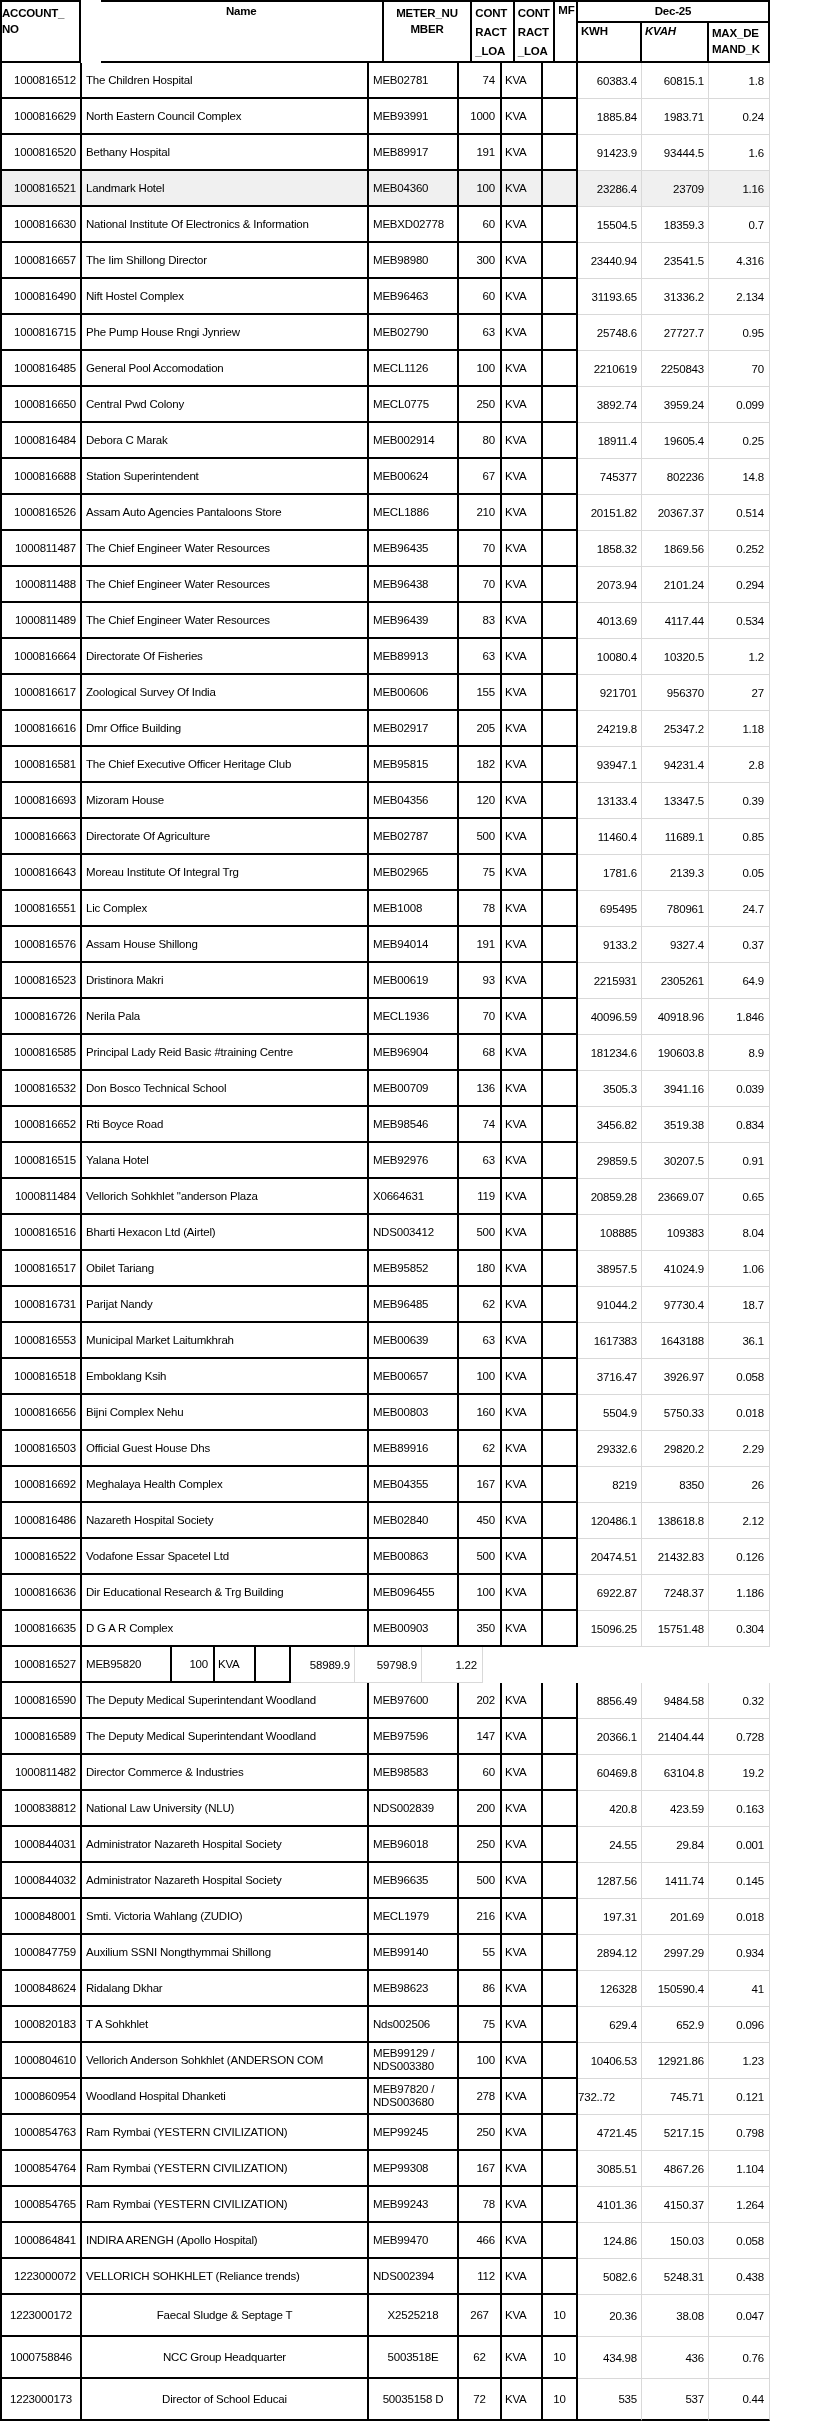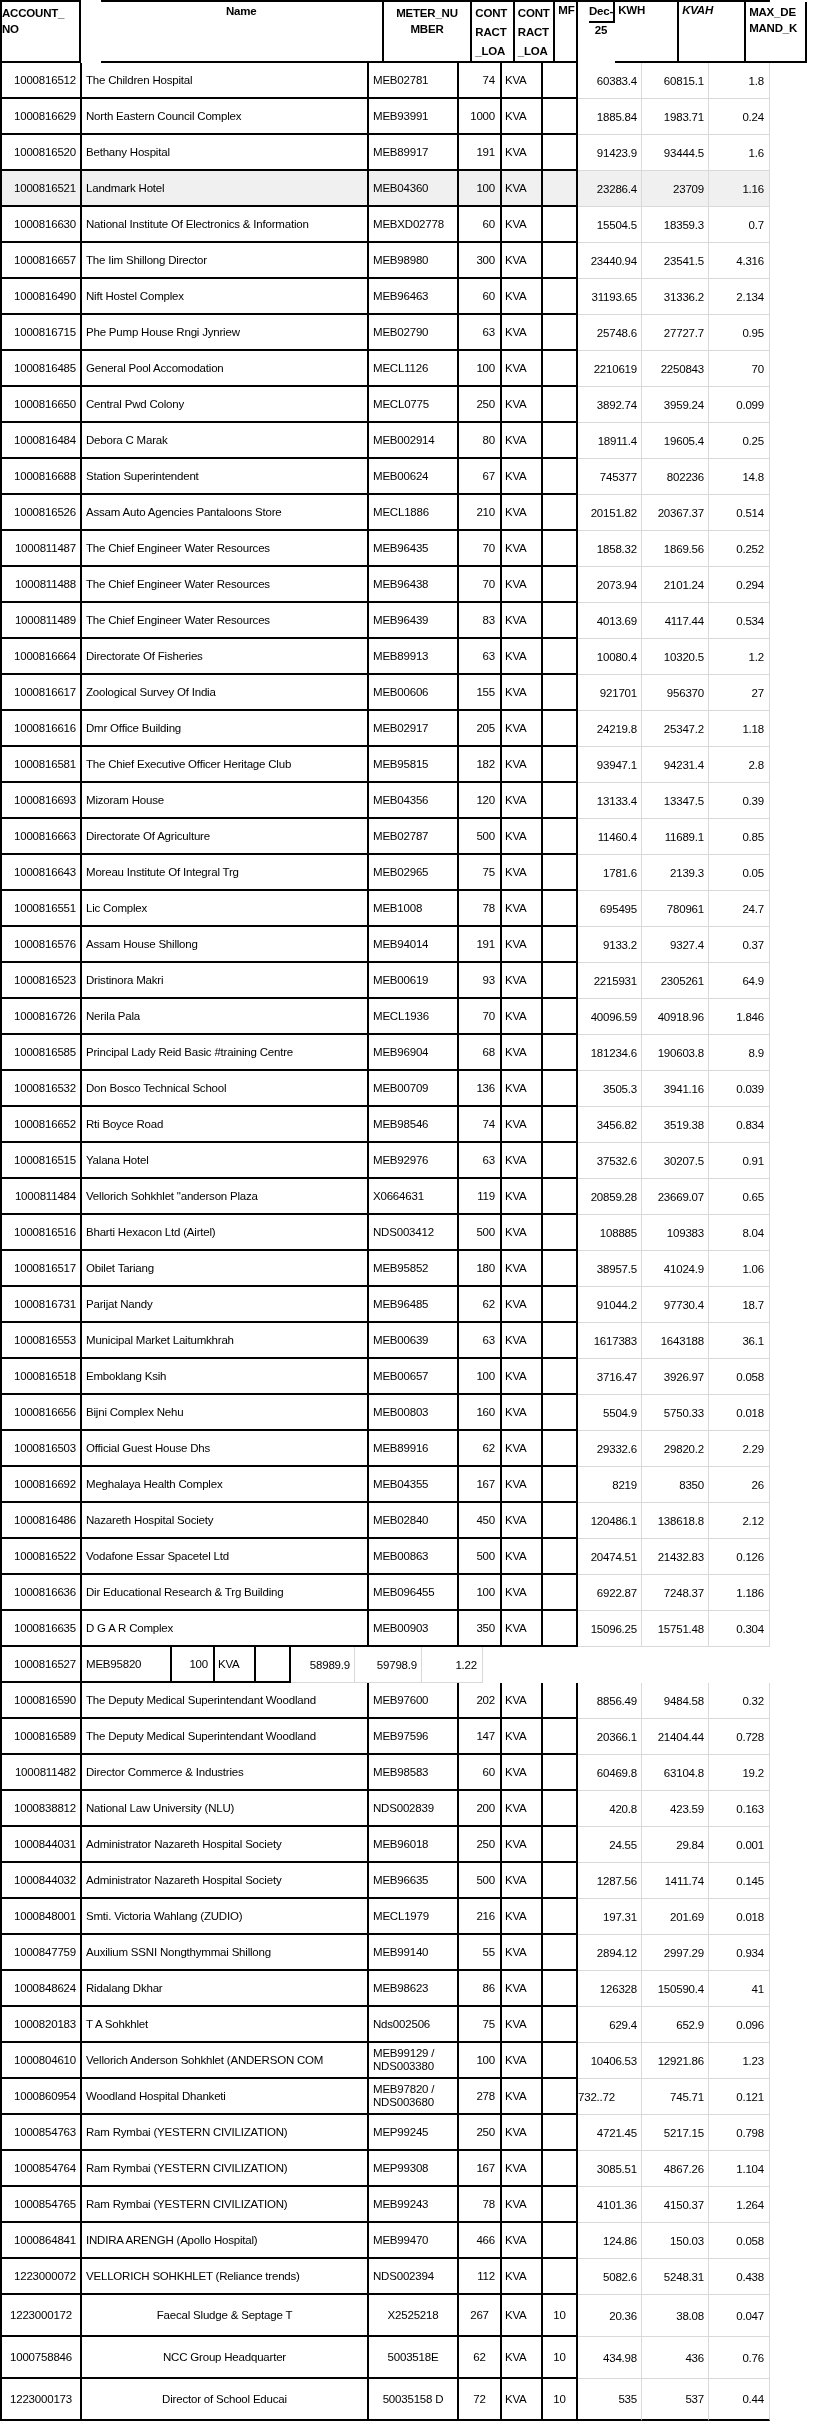--- a/index.html
+++ b/index.html
@@ -21,21 +21,21 @@
     border-top:2px solid var(--border);
     border-right:2px solid var(--border);
     border-bottom:2px solid var(--border);
   }
   .h-acc{width:82px;border-left:2px solid var(--border);text-align:left;padding-top:3px;line-height:16px;}
   .h-name{width:287px;text-align:center;padding-top:3px;margin-left:20px;}
   .h-meter{width:90px;text-align:center;padding-top:3px;line-height:16px;}
   .h-c1{width:43px;padding:2px 0 0 3px;line-height:19px;}
   .h-c2{width:41px;padding:2px 0 0 3px;line-height:19px;}
   .h-mf{width:23px;padding:2px 0 6px 3px;}
-  .h-group{width:192px;box-sizing:border-box;display:flex;flex-direction:row;border-top:2px solid var(--border);padding-left:11px;}
+  .h-group{width:192px;box-sizing:border-box;display:flex;flex-direction:column;border-top:2px solid var(--border);}
   .h-dec{box-sizing:border-box;height:21px;line-height:19px;text-align:center;font-weight:bold;
          border-bottom:2px solid var(--border);border-right:2px solid var(--border);}
   .h-sub{display:flex;flex:1;}
   .h-kwh{width:64px;box-sizing:border-box;font-weight:bold;padding:2px 0 0 3px;
          border-right:2px solid var(--border);border-bottom:2px solid var(--border);}
   .h-kvah{width:67px;box-sizing:border-box;font-weight:bold;padding:2px 0 0 3px;
          border-right:2px solid var(--border);border-bottom:2px solid var(--border);font-style:italic;}
   .h-max{width:61px;box-sizing:border-box;font-weight:bold;padding:2px 0 0 3px;line-height:16px;white-space:pre-line;
          border-right:2px solid var(--border);border-bottom:2px solid var(--border);}
   
@@ -424,21 +424,21 @@
     <div class="cell kvah">3519.38</div>
     <div class="cell max">0.834</div>
   </div>
       <div class="row">
     <div class="cell acc">1000816515</div>
     <div class="cell name">Yalana  Hotel</div>
     <div class="cell meter">MEB92976</div>
     <div class="cell load">63</div>
     <div class="cell unit">KVA</div>
     <div class="cell mf"></div>
-    <div class="cell kwh">37532.6</div>
+    <div class="cell kwh">29859.5</div>
     <div class="cell kvah">30207.5</div>
     <div class="cell max">0.91</div>
   </div>
       <div class="row">
     <div class="cell acc">1000811484</div>
     <div class="cell name">Vellorich  Sohkhlet "anderson Plaza</div>
     <div class="cell meter">X0664631</div>
     <div class="cell load">119</div>
     <div class="cell unit">KVA</div>
     <div class="cell mf"></div>

